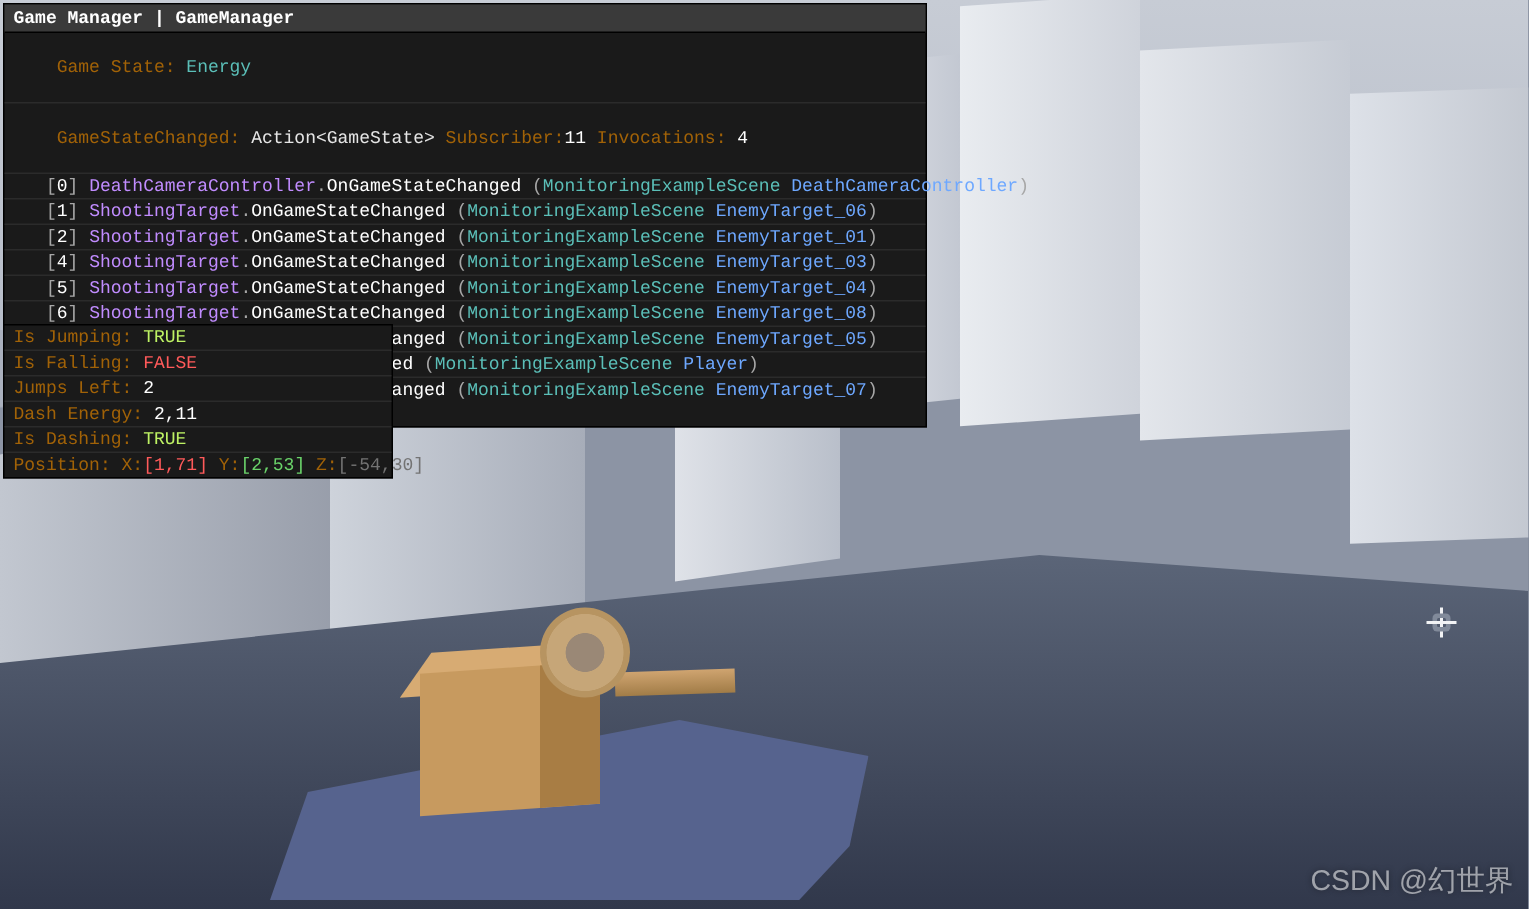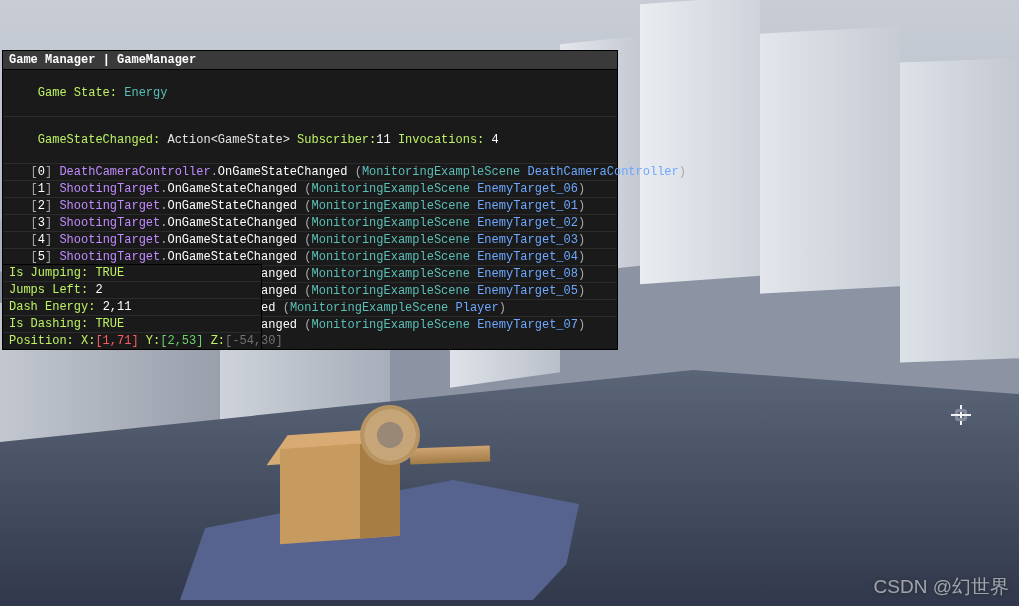--- a/index.html
+++ b/index.html
@@ -94,41 +94,40 @@
     background:transparent; box-shadow:0 0 0 3px #818a9a; border-radius:1px;
   }
 
   
   .panel {
     position:absolute;
     background:#1a1a1a;
     color:#dddddd;
     line-height:15px;
     border:1px solid #000;
-    margin-top:48px;
   }
   .panel .hdr {
     background:#3a3a3a;
     padding:2px 6px 1px;
     font-weight:bold;
     color:#ffffff;
     border-bottom:1px solid #000;
   }
   .panel .row {
     padding:1px 6px 0;
     border-bottom:1px solid #2b2b2b;
     white-space:pre;
   }
   .panel .row:last-child{ border-bottom:none; }
 
   #gm-panel{ left:2px; top:2px; width:614px; }
   #pm-panel{ left:2px; top:216px; width:258px; }
 
   
-  .c-key   { color:#bef264; }  
+  .c-key   { color:#a16207; }  
   .c-white { color:#ffffff; }
   .c-purple{ color:#c18cff; }
   .c-teal  { color:#5bbfb8; }
   .c-orange{ color:#e5e5e5; }
   .c-blue  { color:#6ea8ff; }
   .c-gray  { color:#a7a7a7; }
   .c-true  { color:#bef264; }
   .c-false { color:#ff5a5a; }
   .c-vec1  { color:#ff5a5a; }
   .c-vec2  { color:#6ad36a; }
@@ -183,36 +182,36 @@
   </div>
 
   <div class="row">
     <span class="c-key">GameStateChanged:</span><span> </span><span class="c-orange">Action&lt;GameState&gt;</span><span> </span><span class="c-key">Subscriber:</span><span class="c-white">11</span><span> </span><span class="c-key">Invocations:</span><span> </span><span class="c-white">4</span>
   </div>
 
   <div id="inv-list">
       <div class="row">   <span class="c-gray">[</span><span class="c-white">0</span><span class="c-gray">]</span> <span class="c-purple">DeathCameraController</span><span class="c-gray">.</span><span class="c-white">OnGameStateChanged</span> <span class="c-gray">(</span><span class="c-teal">MonitoringExampleScene</span> <span class="c-blue">DeathCameraController</span><span class="c-gray">)</span></div>
       <div class="row">   <span class="c-gray">[</span><span class="c-white">1</span><span class="c-gray">]</span> <span class="c-purple">ShootingTarget</span><span class="c-gray">.</span><span class="c-white">OnGameStateChanged</span> <span class="c-gray">(</span><span class="c-teal">MonitoringExampleScene</span> <span class="c-blue">EnemyTarget_06</span><span class="c-gray">)</span></div>
       <div class="row">   <span class="c-gray">[</span><span class="c-white">2</span><span class="c-gray">]</span> <span class="c-purple">ShootingTarget</span><span class="c-gray">.</span><span class="c-white">OnGameStateChanged</span> <span class="c-gray">(</span><span class="c-teal">MonitoringExampleScene</span> <span class="c-blue">EnemyTarget_01</span><span class="c-gray">)</span></div>
-      <div class="row">   <span class="c-gray">[</span><span class="c-white">3</span><span class="c-gray">]</span> <span class="c-purple">ShootingTarget</span><span class="c-gray">.</span><span class="c-white">OnGameStateChanged</span> <span class="c-gray">(</span><span class="c-teal">MonitoringExampleScene</span> <span class="c-blue">EnemyTarget_02</span><span class="c-gray">)</span></div>
       <div class="row">   <span class="c-gray">[</span><span class="c-white">4</span><span class="c-gray">]</span> <span class="c-purple">ShootingTarget</span><span class="c-gray">.</span><span class="c-white">OnGameStateChanged</span> <span class="c-gray">(</span><span class="c-teal">MonitoringExampleScene</span> <span class="c-blue">EnemyTarget_03</span><span class="c-gray">)</span></div>
       <div class="row">   <span class="c-gray">[</span><span class="c-white">5</span><span class="c-gray">]</span> <span class="c-purple">ShootingTarget</span><span class="c-gray">.</span><span class="c-white">OnGameStateChanged</span> <span class="c-gray">(</span><span class="c-teal">MonitoringExampleScene</span> <span class="c-blue">EnemyTarget_04</span><span class="c-gray">)</span></div>
       <div class="row">   <span class="c-gray">[</span><span class="c-white">6</span><span class="c-gray">]</span> <span class="c-purple">ShootingTarget</span><span class="c-gray">.</span><span class="c-white">OnGameStateChanged</span> <span class="c-gray">(</span><span class="c-teal">MonitoringExampleScene</span> <span class="c-blue">EnemyTarget_08</span><span class="c-gray">)</span></div>
       <div class="row">   <span class="c-gray">[</span><span class="c-white">7</span><span class="c-gray">]</span> <span class="c-purple">ShootingTarget</span><span class="c-gray">.</span><span class="c-white">OnGameStateChanged</span> <span class="c-gray">(</span><span class="c-teal">MonitoringExampleScene</span> <span class="c-blue">EnemyTarget_05</span><span class="c-gray">)</span></div>
       <div class="row">   <span class="c-gray">[</span><span class="c-white">8</span><span class="c-gray">]</span> <span class="c-purple">PlayerState</span><span class="c-gray">.</span><span class="c-white">OnGameStateChanged</span> <span class="c-gray">(</span><span class="c-teal">MonitoringExampleScene</span> <span class="c-blue">Player</span><span class="c-gray">)</span></div>
       <div class="row">   <span class="c-gray">[</span><span class="c-white">9</span><span class="c-gray">]</span> <span class="c-purple">ShootingTarget</span><span class="c-gray">.</span><span class="c-white">OnGameStateChanged</span> <span class="c-gray">(</span><span class="c-teal">MonitoringExampleScene</span> <span class="c-blue">EnemyTarget_07</span><span class="c-gray">)</span></div>
     </div>
 
   <div class="row">   <span class="c-gray">[</span><span class="c-white">10</span><span class="c-gray">]</span> <span class="c-orange">Action&lt;GameState&gt;</span><span class="c-gray">.</span><span class="c-white">Invoke</span></div>
 </div>
 
 <div id="pm-panel" class="panel">
 
   <div class="row"><span class="c-key">Is Jumping:</span> <span class="c-true">TRUE</span></div>
 
+  <div class="row"><span class="c-key">Is Falling:</span> <span class="c-false">FALSE</span></div>
 
   <div class="row"><span class="c-key">Jumps Left:</span> <span class="c-white">2</span></div>
 
   <div class="row"><span class="c-key">Dash Energy:</span> <span class="c-white">2,11</span></div>
 
   <div class="row"><span class="c-key">Is Dashing:</span> <span class="c-true">TRUE</span></div>
 
   <div class="row"><span class="c-key">Position:</span> <span class="c-key">X:</span><span class="c-vec1">[1,71]</span> <span class="c-key">Y:</span><span class="c-vec2">[2,53]</span> <span class="c-key">Z:</span><span class="c-vec3">[-54,30]</span></div>
 </div>
 

